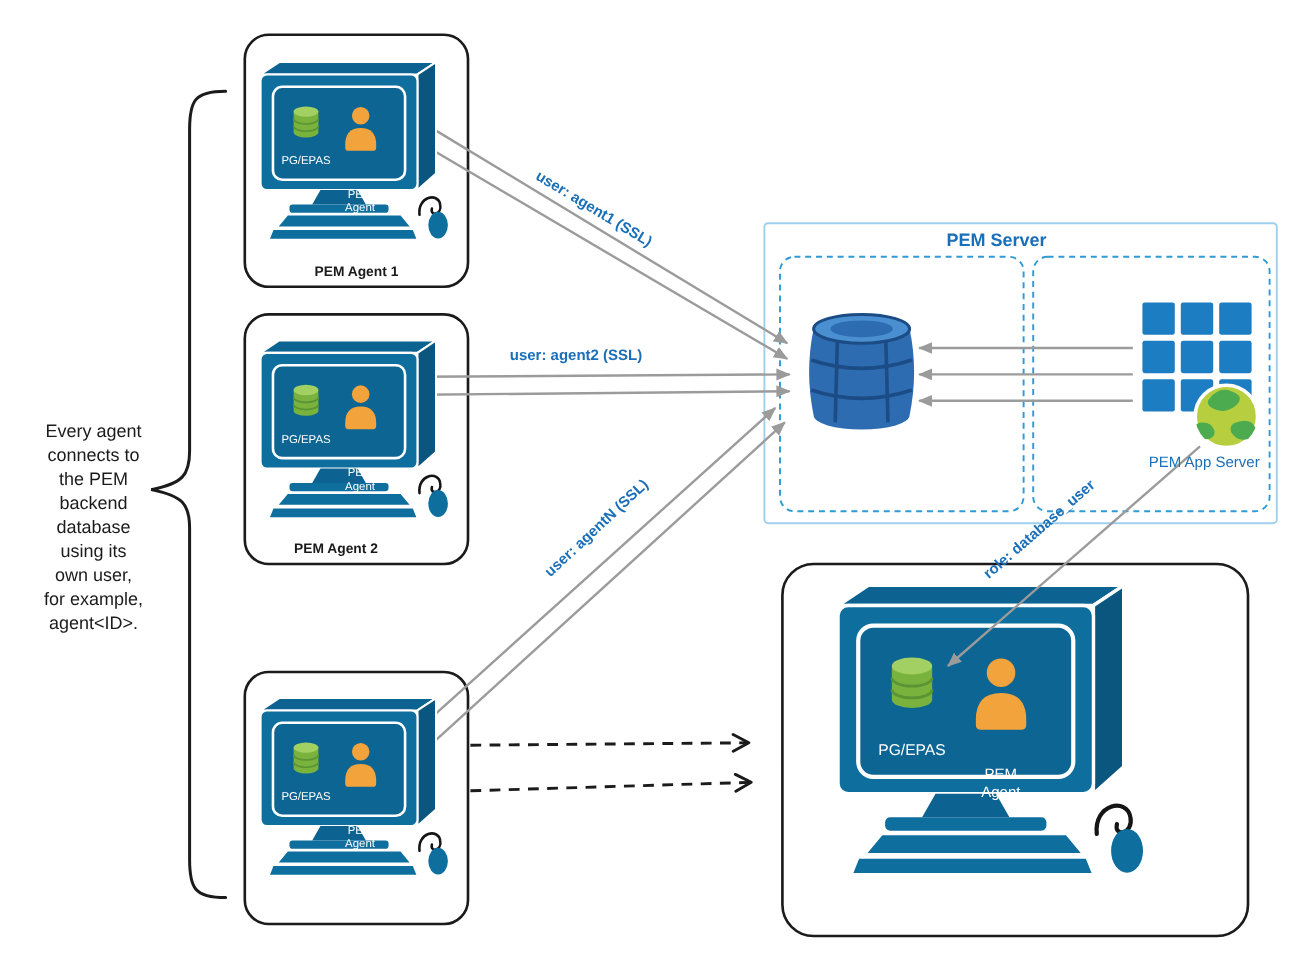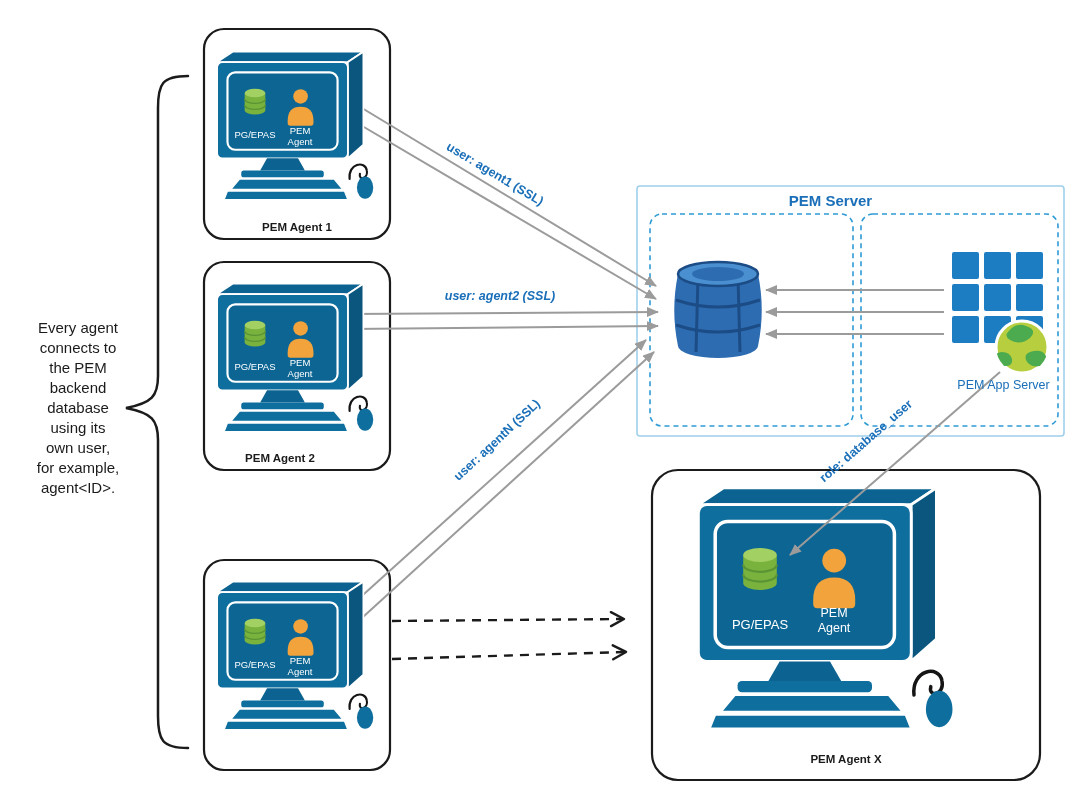--- a/index.html
+++ b/index.html
@@ -2,34 +2,34 @@
 <html><head>
 <meta charset="utf-8">
 <style>
   html,body { margin:0; padding:0; background:#ffffff; }
   #stage {
     position:relative; width:1080px; height:794px; overflow:hidden;
     background:#ffffff; font-family:"Liberation Sans", sans-serif;
   }
   #diagram-svg { position:absolute; left:0; top:0; }
   .lbl { position:absolute; text-align:center; }
-  .pre { white-space:pre-line; }
+  .pre { white-space:pre-line;margin-top:32px; }
   .side-note { left:20px; top:318px; width:116px; font-size:15px; line-height:20px; color:#1b1b1b; }
   .agent-title { font-size:11.5px; font-weight:700; color:#1b1b1b; }
   #ttl-a1 { left:204px; top:221px; width:186px; }
   #ttl-a2 { left:187px; top:452px; width:186px; }
   #ttl-aN { left:204px; top:751px; width:186px;margin-top:43px; }
   #ttl-aX { left:652px; top:753px; width:388px; }
   .server-title { left:637px; top:192px; width:387px; font-size:15px; font-weight:700; color:#1a6fb8; }
   .icon-caption { font-size:12.5px; line-height:16px; color:#1a6fb8; }
   #cap-backend { left:628px; top:380px; width:180px; }
   #cap-app { left:921px; top:377px; width:165px; }
   .conn { width:160px; font-size:12.5px; font-weight:700; color:#1a6fb8; }
   #lbl-agent1 { left:415px; top:167px; transform:rotate(31deg); }
-  #lbl-agent2 { left:420px; top:289px;font-style:italic; }
+  #lbl-agent2 { left:400px; top:289px; }
   #lbl-agentN { left:417px; top:433px; transform:rotate(-43deg); }
   #lbl-role   { left:786px; top:434px; transform:rotate(-41deg); }
   #note-enduser { left:766px; top:252px; width:185px; font-size:12.5px; line-height:16px; font-weight:700; color:#1a6fb8; }
   .scr { color:#ffffff; font-size:9.5px; line-height:11px; }
   #scr-db-a1 { left:215px; top:129px; width:80px; }
   #scr-ag-a1 { left:270px; top:125px; width:60px; }
   #scr-db-a2 { left:215px; top:361px; width:80px; }
   #scr-ag-a2 { left:270px; top:357px; width:60px; }
   #scr-db-aN { left:215px; top:659px; width:80px; }
   #scr-ag-aN { left:270px; top:655px; width:60px; }
@@ -153,21 +153,20 @@
 backend
 database
 using its
 own user,
 for example,
 agent&lt;ID&gt;.</div>
 
 <div class="lbl agent-title" id="ttl-a1">PEM Agent 1</div>
 <div class="lbl agent-title" id="ttl-a2">PEM Agent 2</div>
 <div class="lbl agent-title" id="ttl-aN">PEM Agent N</div>
-<div class="lbl agent-title" id="ttl-aX">PEM Agent X</div>
 
 <div class="lbl server-title">PEM Server</div>
 <div class="lbl icon-caption" id="cap-app">PEM App Server</div>
 
 <div class="lbl conn" id="lbl-agent1">user: agent1 (SSL)</div>
 <div class="lbl conn" id="lbl-agent2">user: agent2 (SSL)</div>
 <div class="lbl conn" id="lbl-agentN">user: agentN (SSL)</div>
 <div class="lbl conn" id="lbl-role">role: database_user</div>
 
 <div class="lbl scr" id="scr-db-a1">PG/EPAS</div>

